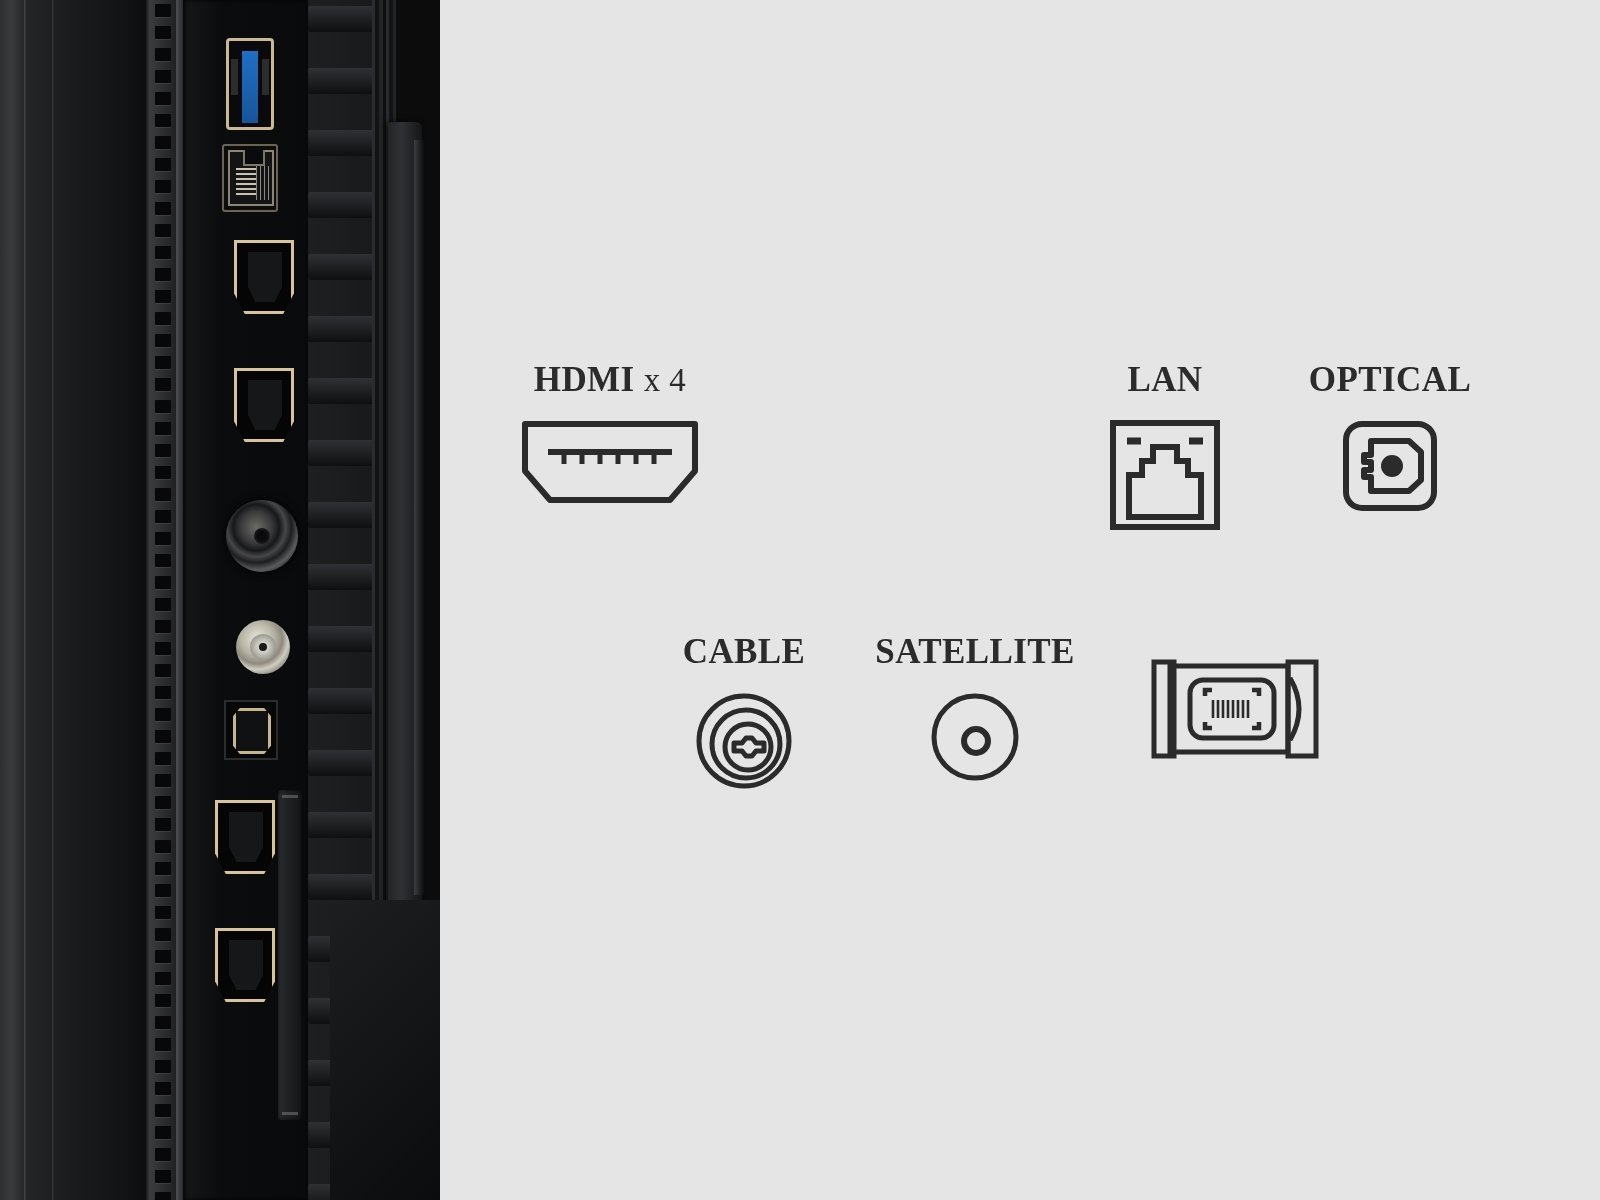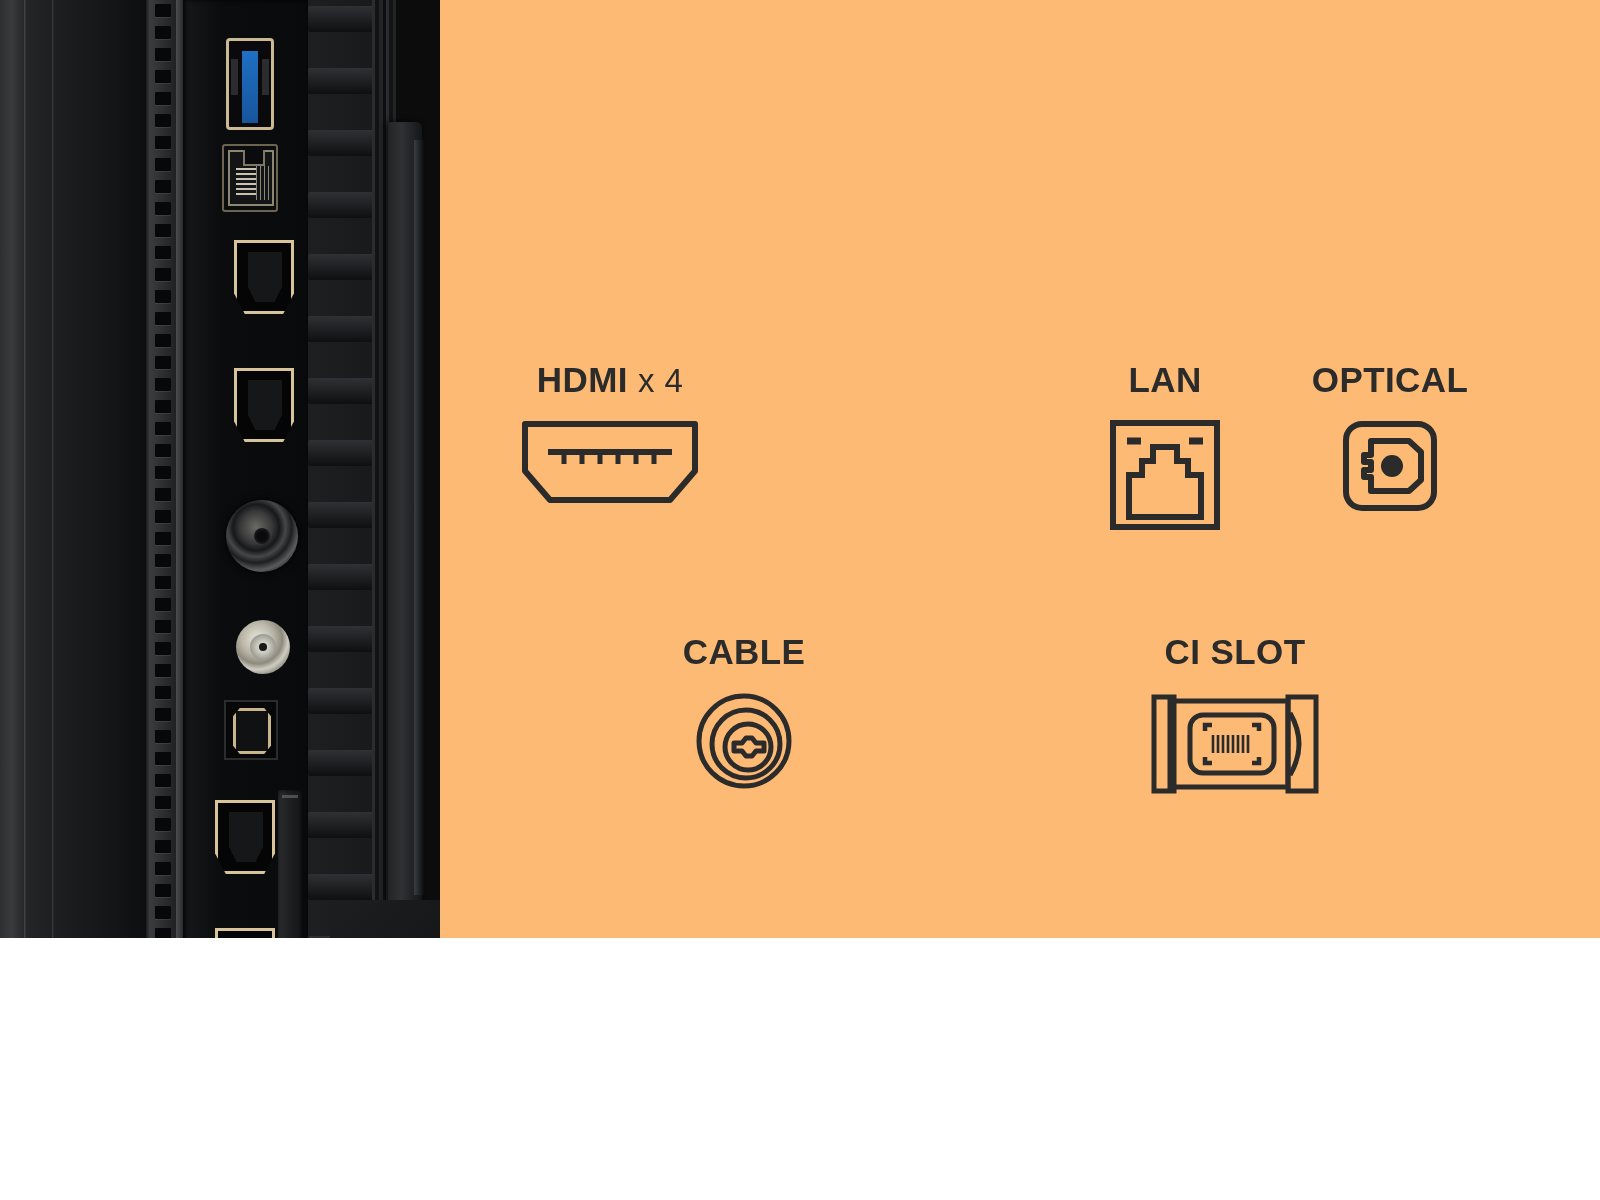--- a/index.html
+++ b/index.html
@@ -4,24 +4,24 @@
 <title>TV Connectivity Ports</title>
 <style>
   html, body {
     margin: 0;
     padding: 0;
     background: #ffffff;
   }
   #stage {
     position: relative;
     width: 1600px;
-    height: 938px;
-    background: #fdba74;
+    height: 1200px;
+    background: #e5e5e5;
     overflow: hidden;
-    font-family: Liberation Sans, sans-serif;
+    font-family: Liberation Serif, serif;
   }
 
   
   #tv-photo {
     position: absolute;
     left: 0; top: 0;
     width: 440px;
     height: 1200px;
     overflow: hidden;
     background: #0c0c0c;
@@ -528,23 +528,31 @@
       <div class="cell-art">
         <svg width="100" height="100" viewBox="0 0 100 100">
           <circle cx="50" cy="50" r="45" fill="none" stroke="#2b2b2b" stroke-width="5"></circle>
           <circle cx="52" cy="53" r="34" fill="none" stroke="#2b2b2b" stroke-width="5"></circle>
           <circle cx="54" cy="56" r="23" fill="none" stroke="#2b2b2b" stroke-width="5"></circle>
           <path d="M40 52 H48 L52 47 H58 L62 52 H70 V60 H62 L58 65 H52 L48 60 H40 Z" fill="none" stroke="#2b2b2b" stroke-width="5" stroke-linejoin="round"></path>
         </svg>
       </div>
     </div>
 
+    <div class="icon-cell cell-satellite">
+      <div class="cell-label"><span>SATELLITE</span></div>
+      <div class="cell-art">
+        <svg width="92" height="92" viewBox="0 0 92 92">
+          <circle cx="46" cy="46" r="41" fill="none" stroke="#2b2b2b" stroke-width="5"></circle>
+          <circle cx="47" cy="50" r="12" fill="none" stroke="#2b2b2b" stroke-width="6"></circle>
+        </svg>
+      </div>
+    </div>
 
     <div class="icon-cell cell-cislot">
-      <div class="cell-label"><span>CI SLOT</span></div>
       <div class="cell-art">
         <svg width="170" height="106" viewBox="0 0 170 106">
 
           <rect x="4" y="6" width="20" height="94" fill="none" stroke="#2b2b2b" stroke-width="5"></rect>
 
           <rect x="20" y="10" width="118" height="86" fill="none" stroke="#2b2b2b" stroke-width="5"></rect>
 
           <path d="M138 6 H166 V100 H138 Z" fill="none" stroke="#2b2b2b" stroke-width="5"></path>
           <path d="M140 22 Q158 53 140 84" fill="none" stroke="#2b2b2b" stroke-width="5"></path>
 

